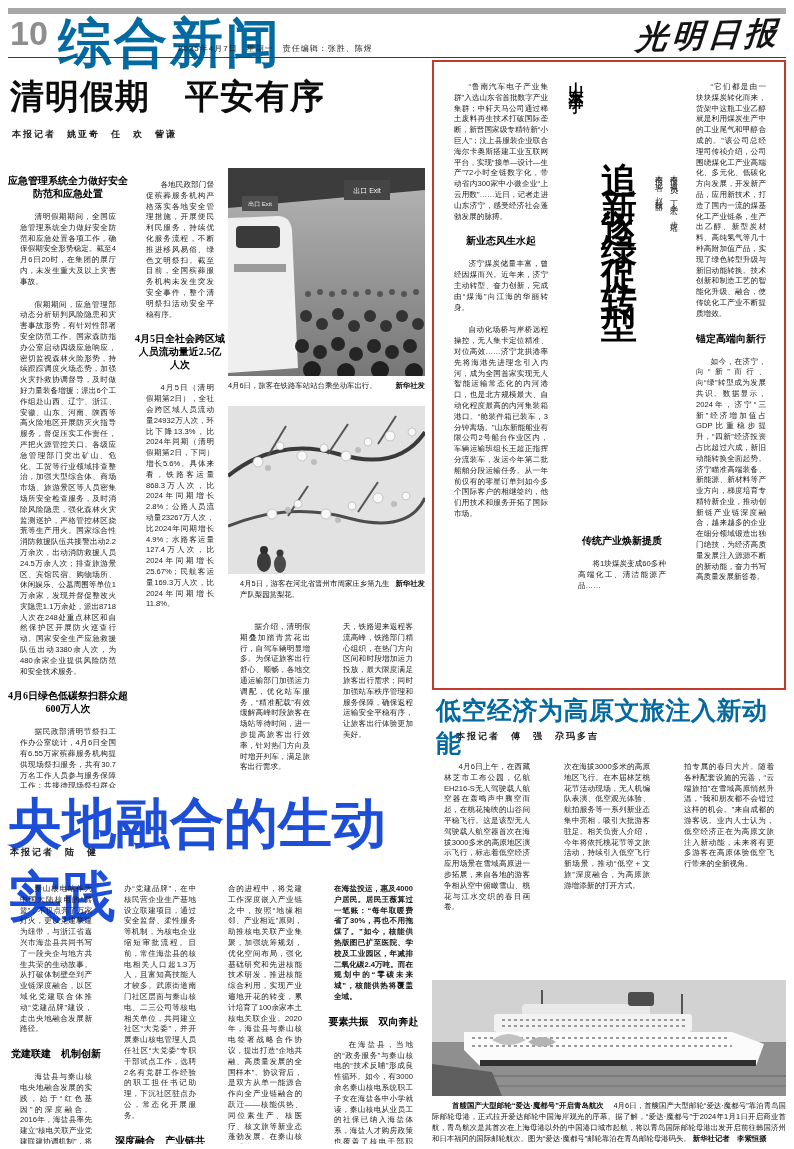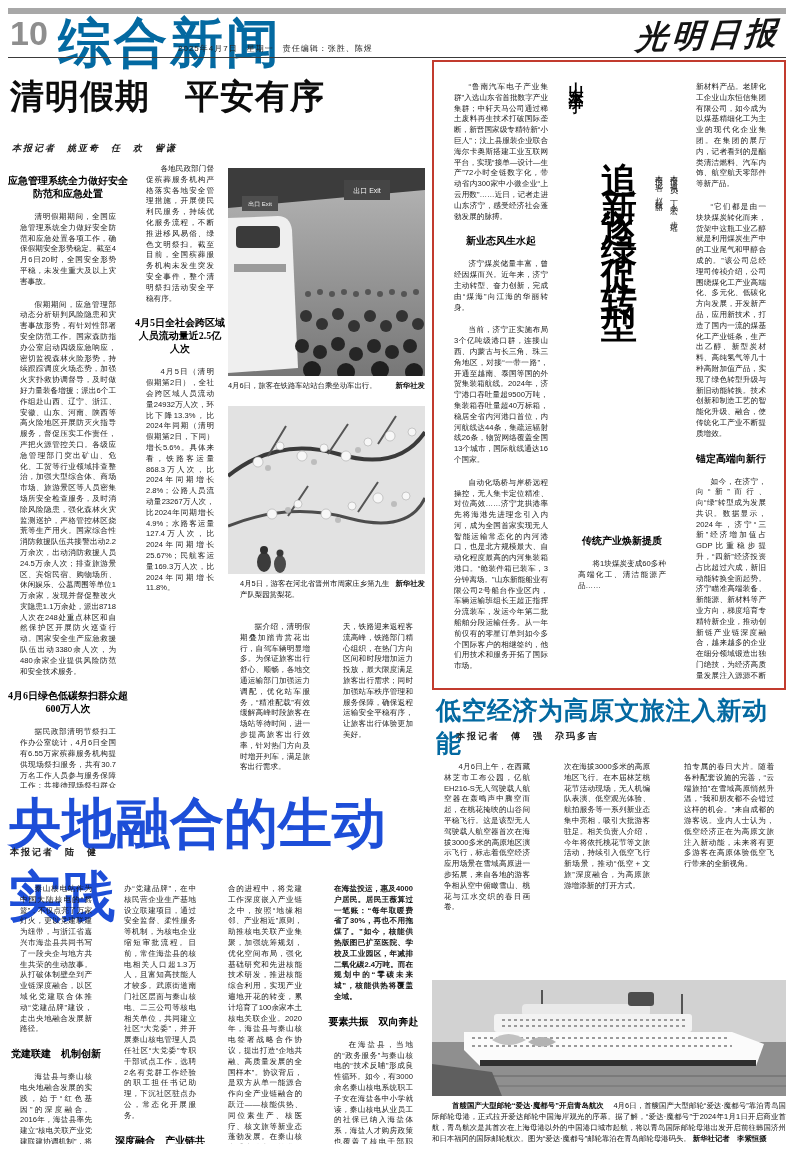--- a/index.html
+++ b/index.html
@@ -40,31 +40,31 @@
 <body>
 
 <div class="abs topbar"></div>
 <div class="abs pagenum">10</div>
 <div class="abs sectiontitle serif">综合新闻</div>
 <div class="abs dateline">2025年4月7日　星期一　责任编辑：张胜、陈煜</div>
 <div class="abs masthead serif">光明日报</div>
 <div class="abs headrule"></div>
 
 <div class="abs h1-main serif">清明假期　平安有序</div>
-<div class="abs byline" style="left:12px;top:142px;font-style:italic;">本报记者　姚亚奇　任　欢　訾谦</div>
+<div class="abs byline" style="left:12px;top:128px;">本报记者　姚亚奇　任　欢　訾谦</div>
 
 <div class="abs col" style="left:8px;top:168px;width:120px;height:620px;">
   <div class="subhead">应急管理系统全力做好安全防范和应急处置</div>
-  <p>清明假期期间，全国应急管理系统全力做好安全防范和应急处置各项工作，确保假期安全形势稳定。截至4月6日20时，全国安全形势平稳，未发生重大及以上灾害事故。</p>
+  <p>清明假期期间，全国应急管理系统全力做好安全防范和应急处置各项工作，确保假期安全形势稳定。截至4月6日20时，在集团的展厅内，未发生重大及以上灾害事故。</p>
   <p>假期期间，应急管理部动态分析研判风险隐患和灾害事故形势，有针对性部署安全防范工作。国家森防指办公室启动四级应急响应，密切监视森林火险形势，持续跟踪调度火场态势，加强火灾扑救协调督导，及时做好力量装备增援；派出6个工作组赴山西、辽宁、浙江、安徽、山东、河南、陕西等高火险地区开展防灭火指导服务，督促压实工作责任，严把火源管控关口。各级应急管理部门突出矿山、危化、工贸等行业领域排查整治，加强大型综合体、商场市场、旅游景区等人员密集场所安全检查服务，及时消除风险隐患，强化森林火灾监测巡护，严格管控林区烧荒等生产用火。国家综合性消防救援队伍共接警出动2.2万余次，出动消防救援人员24.5万余人次；排查旅游景区、宾馆民宿、购物场所、休闲娱乐、公墓周围等单位1万余家，发现并督促整改火灾隐患1.1万余处，派出8718人次在248处重点林区和自然保护区开展防火巡查行动。国家安全生产应急救援队伍出动3380余人次，为480余家企业提供风险防范和安全技术服务。</p>
   <div class="subhead">4月6日绿色低碳祭扫群众超600万人次</div>
   <p>据民政部清明节祭扫工作办公室统计，4月6日全国有6.55万家殡葬服务机构提供现场祭扫服务，共有30.7万名工作人员参与服务保障工作；共接待现场祭扫群众767.12万人次，疏导祭扫群众车辆155.98万台次；其中选择绿色低碳祭扫方式的群众603.96万人次，占现场祭扫总人数的78.7%；全国开通1576个网络祭扫平台，服务网络祭扫群众11.71万人次；全国殡葬服务机构共安葬骨灰6659份，其中采取海葬、树葬等生态安葬方式的有648份，占当日安葬总数的10.7%。</p>
 </div>
 
-<div class="abs col" style="left:134px;top:152px;width:92px;height:620px;">
+<div class="abs col" style="left:134px;top:168px;width:92px;height:620px;">
   <p>各地民政部门督促殡葬服务机构严格落实各地安全管理措施，开展便民利民服务，持续优化服务流程，不断推进移风易俗、绿色文明祭扫。截至目前，全国殡葬服务机构未发生突发安全事件，整个清明祭扫活动安全平稳有序。</p>
   <div class="subhead">4月5日全社会跨区域人员流动量近2.5亿人次</div>
   <p>4月5日（清明假期第2日），全社会跨区域人员流动量24932万人次，环比下降13.3%，比2024年同期（清明假期第2日，下同）增长5.6%。具体来看，铁路客运量868.3万人次，比2024年同期增长2.8%；公路人员流动量23267万人次，比2024年同期增长4.9%；水路客运量127.4万人次，比2024年同期增长25.67%；民航客运量169.3万人次，比2024年同期增长11.8%。</p>
 </div>
 
 <div class="abs" style="left:228px;top:168px;width:197px;height:208px;">
   <svg width="197" height="208" viewBox="0 0 197 208">
     <defs>
       <linearGradient id="stn" x1="0" y1="0" x2="0" y2="1">
         <stop offset="0" stop-color="#b7b7b7"></stop>
@@ -192,41 +192,39 @@
   <p style="text-indent:0;font-weight:bold;">在海盐投运，惠及4000户居民。居民王薇算过一笔账：“每年取暖费省了30%，再也不用拖煤了。”如今，核能供热版图已扩至医院、学校及工业园区，年减排二氧化碳2.4万吨。而在规划中的“零碳未来城”，核能供热将覆盖全域。</p>
   <div class="subhead">要素共振　双向奔赴</div>
   <p>在海盐县，当地的“政务服务”与秦山核电的“技术反哺”形成良性循环。如今，有3000余名秦山核电系统职工子女在海盐各中小学就读，秦山核电从业员工的社保已纳入海盐体系，海盐人才购房政策也覆盖了核电干部职工。跨界融合更具想象力：秦山核电的“核能＋算力”模式为长三角数据中心提供稳定绿电，年替代燃煤5万吨；5G专网无人机巡检系统，将故障识别效率提升80%。海盐县委组织部相关负责人表示，秦山核电与海盐县的央地融合实践仍在继续深化。</p>
 </div>
 
 <div class="abs redbox">
   <div class="abs col" style="left:8px;top:8px;width:118px;height:610px;">
     <p>“鲁南汽车电子产业集群”入选山东省首批数字产业集群；中轩天马公司通过稀土废料再生技术打破国际垄断，新晋国家级专精特新“小巨人”；汶上县服装企业联合海尔卡奥斯搭建工业互联网平台，实现“接单—设计—生产”72小时全链数字化，带动省内300家中小微企业“上云用数”……近日，记者走进山东济宁，感受经济社会蓬勃发展的脉搏。</p>
     <div class="subhead">新业态风生水起</div>
     <p>济宁煤炭储量丰富，曾经因煤而兴。近年来，济宁主动转型、奋力创新，完成由“煤海”向江海的华丽转身。</p>
-    <p>当前，济宁正实施布局3个亿吨级港口群，连接山西、内蒙古与长三角、珠三角地区，对接“一带一路”，开通至越南、泰国等国的外贸集装箱航线。2024年，济宁港口吞吐量超9500万吨，集装箱吞吐量超40万标箱，稳居全省内河港口首位，内河航线达44条，集疏运辐射线26条，物贸网络覆盖全国13个城市，国际航线通达16个国家。</p>
     <p>自动化场桥与岸桥远程操控，无人集卡定位精准、对位高效……济宁龙拱港率先将海港先进理念引入内河，成为全国首家实现无人智能运输常态化的内河港口，也是北方规模最大、自动化程度最高的内河集装箱港口。“舱装件箱已装车，3分钟离场。”山东新能船业有限公司2号船台作业区内，车辆运输班组长王超正指挥分流装车，发运今年第二批船舶分段运输任务。从一年前仅有的零星订单到如今多个国际客户的相继签约，他们用技术和服务开拓了国际市场。</p>
   </div>
 
   <div class="abs" style="left:132px;top:6px;width:112px;height:612px;">
     <div style="position:relative;height:460px;">
       <div class="vert jn-loc abs serif" style="left:0;top:2px;">山东济宁：</div>
       <div class="vert jn-big abs serif" style="left:28px;top:66px;height:394px;">追新逐绿促转型</div>
       <div class="abs" style="left:86px;top:100px;display:flex;gap:4px;">
         <div class="vert jn-byl" style="height:250px;">本报记者　赵秋丽</div>
         <div class="vert jn-byl" style="height:300px;">本报通讯员　丁永宏　步瑶</div>
       </div>
     </div>
     <div class="col" style="height:150px;">
       <div class="subhead">传统产业焕新提质</div>
       <p>将1块煤炭变成60多种高端化工、清洁能源产品……</p>
     </div>
   </div>
 
   <div class="abs col" style="left:250px;top:8px;width:94px;height:610px;">
-    <p style="text-indent:0;">新材料产品。老牌化工企业山东恒信集团有限公司，如今成为以煤基精细化工为主业的现代化企业集团。在集团的展厅内，记者看到的是酯类清洁燃料、汽车内饰、航空航天零部件等新产品。</p>
     <p>“它们都是由一块块煤炭转化而来，货架中这瓶工业乙醇就是利用煤炭生产中的工业尾气和甲醇合成的。”该公司总经理司传祯介绍，公司围绕煤化工产业高端化、多元化、低碳化方向发展，开发新产品，应用新技术，打造了国内一流的煤基化工产业链条，生产出乙醇、新型炭材料、高纯氢气等几十种高附加值产品，实现了绿色转型升级与新旧动能转换。技术创新和制造工艺的智能化升级、融合，使传统化工产业不断提质增效。</p>
     <div class="subhead">锚定高端向新行</div>
     <p>如今，在济宁，向“新”而行、向“绿”转型成为发展共识。数据显示，2024年，济宁“三新”经济增加值占GDP比重稳步提升，“四新”经济投资占比超过六成，新旧动能转换全面起势。济宁瞄准高端装备、新能源、新材料等产业方向，梯度培育专精特新企业，推动创新链产业链深度融合，越来越多的企业在细分领域锻造出独门绝技，为经济高质量发展注入源源不断的新动能，奋力书写高质量发展新答卷。</p>
   </div>
 </div>
 
 <div class="abs h2-dikong serif">低空经济为高原文旅注入新动能</div>
 <div class="abs byline" style="left:440px;top:730px;padding-left:16px;">本报记者　傅　强　尕玛多吉</div>
 
 <div class="abs col" style="left:432px;top:750px;width:110px;height:224px;">

